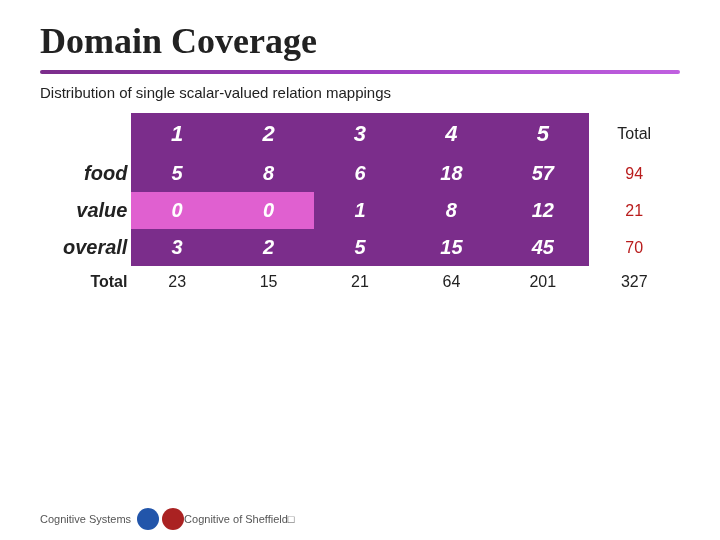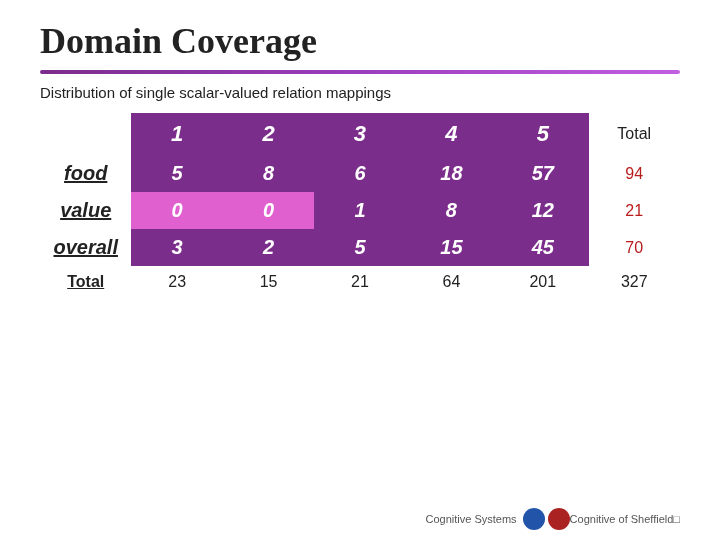--- a/index.html
+++ b/index.html
@@ -65,26 +65,25 @@
     tbody tr td {
       text-align: center;
       font-size: 20px;
       font-weight: bold;
       padding: 7px 4px;
       font-style: italic;
     }
 
     
     tbody tr td:first-child {
-      text-align: center;
+      text-align: right;
       padding-left: 4px;
       color: #222;
       font-style: italic;
       background: #ffffff;
-      text-decoration: underline;
     }
 
     
     tbody tr td:last-child {
       background: #ffffff;
       color: #b91c1c;
       font-style: normal;
       font-weight: normal;
       font-size: 16px;
     }
@@ -114,21 +113,21 @@
       color: #ffffff;
     }
 
     
     .header-label {
       background: #ffffff;
     }
 
     .footer {
       display: flex;
-      justify-content: flex-end;
+      justify-content: flex-start;
       align-items: center;
       margin-top: auto;
       padding-top: 8px;
     }
 
     .footer-left {
       font-size: 11px;
       color: #555;
       display: flex;
       align-items: center;

